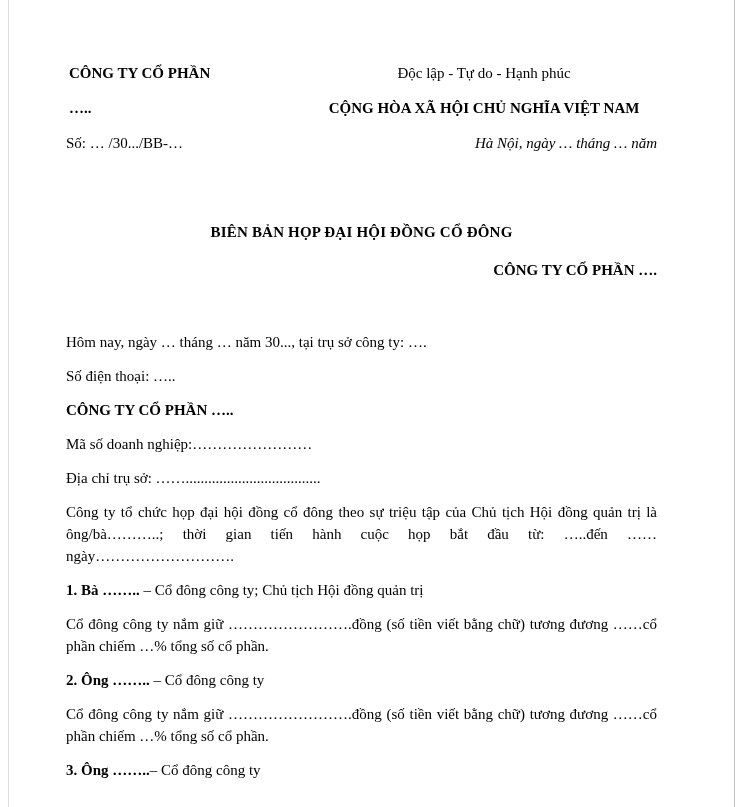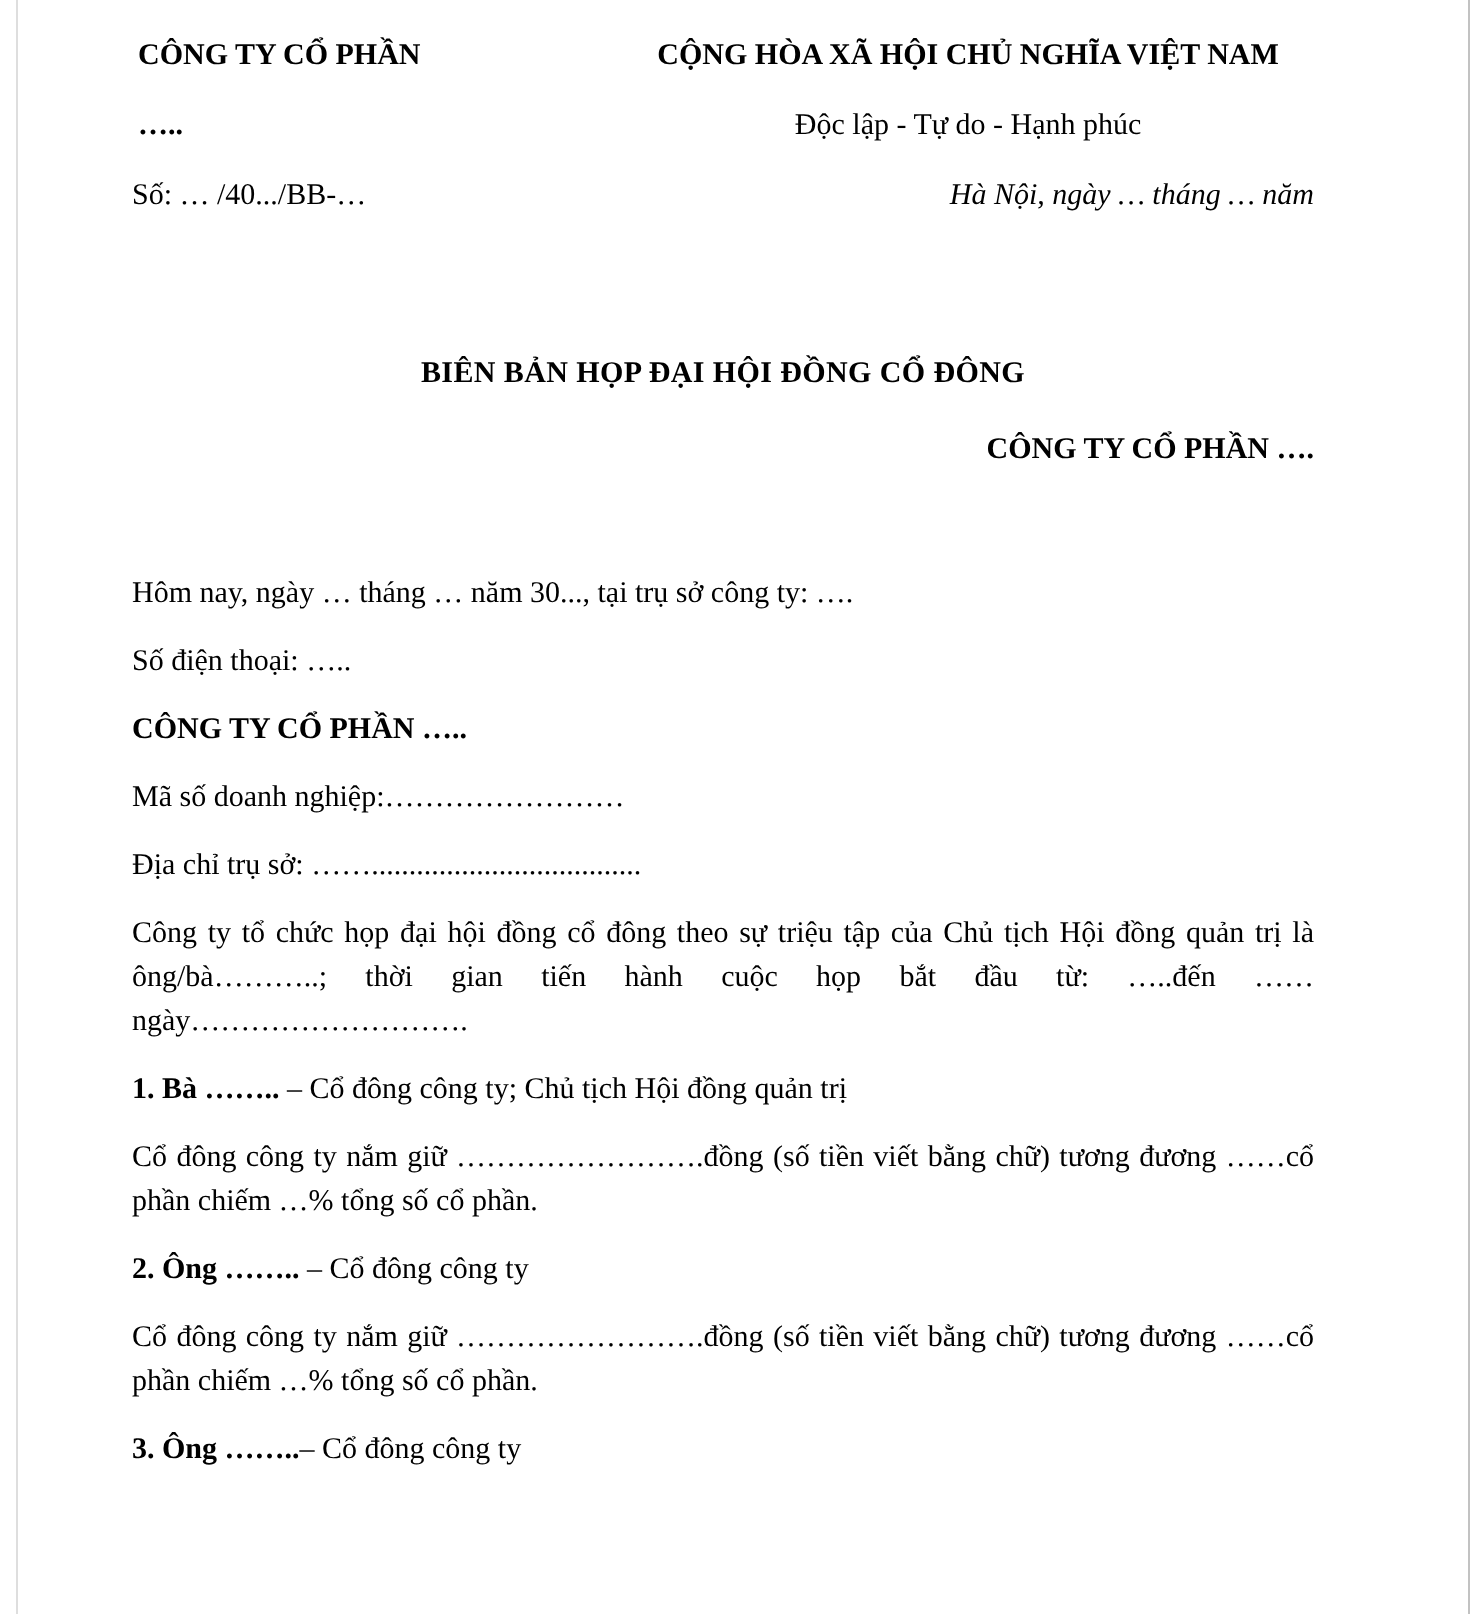--- a/index.html
+++ b/index.html
@@ -26,21 +26,21 @@
     font-family: "Liberation Serif", "DejaVu Serif", serif;
     font-size: 15px;
     line-height: 22px;
     color: #000000;
   }
   .bold   { font-weight: bold; }
   .italic { font-style: italic; }
   .right  { text-align: right; }
   .justify{ text-align: justify; }
 
-  .header { display: flex; justify-content: space-between; }
+  .header { display: flex; justify-content: space-between; margin-top: 45px; }
   .h-left  { width: 255px; }
   .h-left .hl { padding-left: 3px; }
   .h-left .num { padding-left: 0; }
   .h-right { width: 360px; text-align: center; }
   .hl { margin: 0 0 13px 0; }
 
   .doc-title {
     margin: 50px 0 0 0;
     font-size: 15px;
     line-height: 30px;
@@ -67,25 +67,25 @@
 </head>
 <body>
 
 <div class="page">
   <div class="content">
 
     <div class="header">
       <div class="h-left">
         <p class="hl bold">CÔNG TY CỔ PHẦN</p>
         <p class="hl bold">…..</p>
-        <p class="hl num">Số: … /40.../BB-…</p>
+        <p class="hl num">Số: … /30.../BB-…</p>
       </div>
       <div class="h-right">
+        <p class="hl">Độc lập - Tự do - Hạnh phúc</p>
         <p class="hl bold">CỘNG HÒA XÃ HỘI CHỦ NGHĨA VIỆT NAM</p>
-        <p class="hl">Độc lập - Tự do - Hạnh phúc</p>
         <p class="hl italic right">Hà Nội, ngày … tháng … năm</p>
       </div>
     </div>
 
     <h1 class="doc-title">BIÊN BẢN HỌP ĐẠI HỘI ĐỒNG CỔ ĐÔNG</h1>
     <h2 class="doc-subtitle">CÔNG TY CỔ PHẦN ….</h2>
 
     <p class="para first">Hôm nay, ngày … tháng … năm 30..., tại trụ sở công ty: ….</p>
     <p class="para">Số điện thoại: …..</p>
     <p class="para bold">CÔNG TY CỔ PHẦN …..</p>

